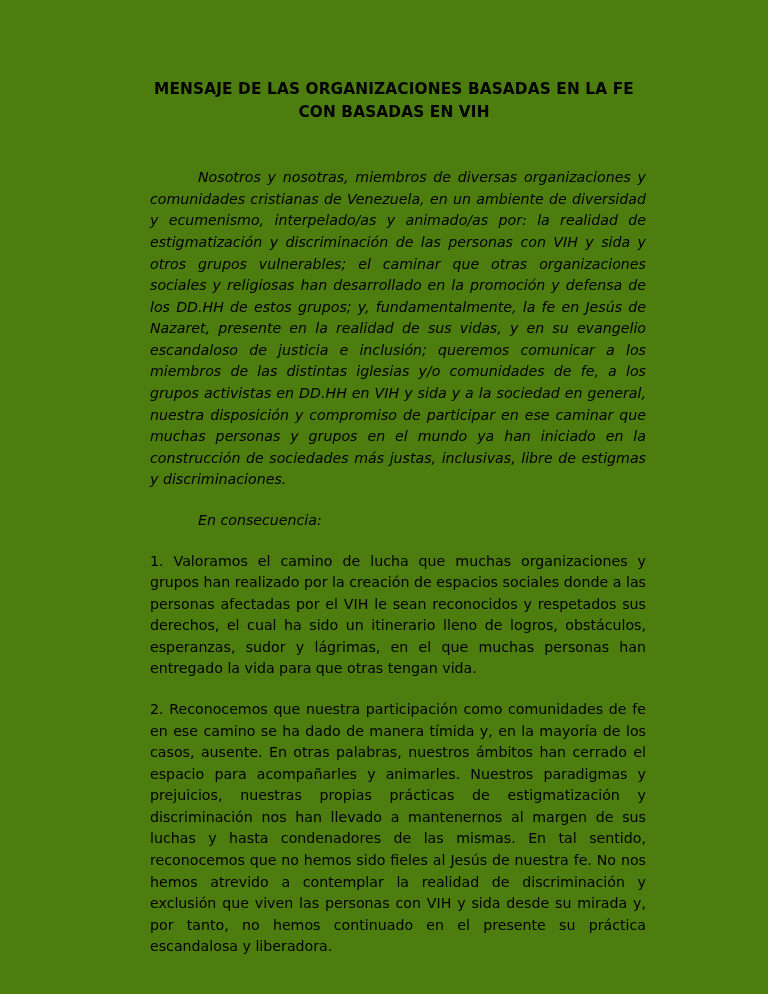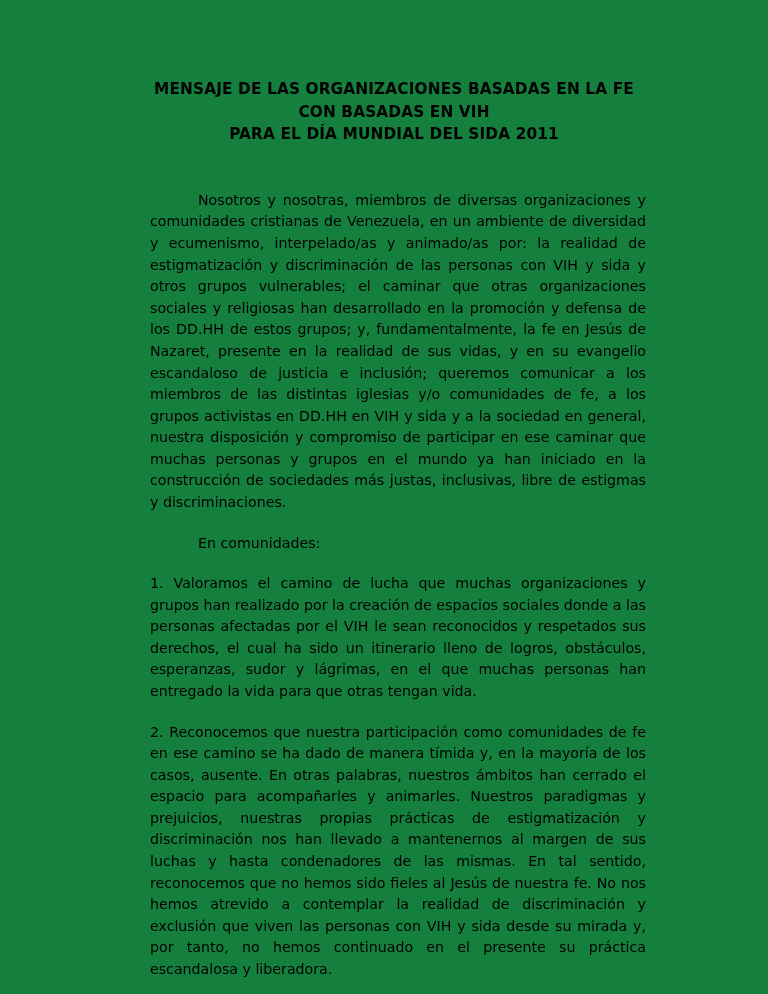--- a/index.html
+++ b/index.html
@@ -11,21 +11,21 @@
     width: 768px;
     height: 994px;
     font-family: "DejaVu Sans", sans-serif;
     color: #000000;
     overflow: hidden;
   }
   .page {
     position: relative;
     width: 768px;
     height: 994px;
-    background: #15803d;
+    background: #4d7c0f;
     box-sizing: border-box;
     padding: 78px 72px 29px 110px;
   }
   .doc-title {
     text-align: center;
     font-weight: bold;
     font-size: 15.3px;
     line-height: 1.48;
     letter-spacing: 0.15px;
     margin: 0 0 0 0;
@@ -43,36 +43,36 @@
   p.para {
     margin: 0 0 19px 0;
     font-size: 14.2px;
     line-height: 1.52;
     text-align: justify;
     text-justify: inter-word;
     hyphens: none;
   }
   p.indented {
     text-indent: 48px;
+    font-style: italic;
   }
   p.last {
     margin-bottom: 17px;
   }
 </style>
 </head>
 <body>
 
 <div class="page">
 
   <div class="doc-title">
     <span class="line">MENSAJE DE LAS ORGANIZACIONES BASADAS EN LA FE</span>
     <span class="line">CON BASADAS EN VIH</span>
-    <span class="line">PARA EL DÍA MUNDIAL DEL SIDA 2011</span>
   </div>
 
   <div class="body-block">
     <p class="para indented">Nosotros y nosotras, miembros de diversas organizaciones y comunidades cristianas de Venezuela, en un ambiente de diversidad y ecumenismo, interpelado/as y animado/as por: la realidad de estigmatización y discriminación de las personas con VIH y sida y otros grupos vulnerables; el caminar que otras organizaciones sociales y religiosas han desarrollado en la promoción y defensa de los DD.HH de estos grupos; y, fundamentalmente, la fe en Jesús de Nazaret, presente en la realidad de sus vidas, y en su evangelio escandaloso de justicia e inclusión; queremos comunicar a los miembros de las distintas iglesias y/o comunidades de fe, a los grupos activistas en DD.HH en VIH y sida y a la sociedad en general, nuestra disposición y compromiso de participar en ese caminar que muchas personas y grupos en el mundo ya han iniciado en la construcción de sociedades más justas, inclusivas, libre de estigmas y discriminaciones.</p>
-    <p class="para indented">En comunidades:</p>
+    <p class="para indented">En consecuencia:</p>
     <p class="para">1.  Valoramos el camino de lucha que muchas organizaciones y grupos han realizado por la creación de espacios sociales donde a las personas afectadas por el VIH le sean reconocidos y respetados sus derechos, el cual ha sido un itinerario lleno de logros, obstáculos, esperanzas, sudor y lágrimas, en el que muchas personas han entregado la vida para que otras tengan vida.</p>
     <p class="para last">2.  Reconocemos que nuestra participación como comunidades de fe en ese camino se ha dado de manera tímida y, en la mayoría de los casos, ausente. En otras palabras, nuestros ámbitos han cerrado el espacio para acompañarles y animarles. Nuestros paradigmas y prejuicios, nuestras propias prácticas de estigmatización y discriminación  nos han llevado a mantenernos al margen de sus luchas y hasta condenadores de las mismas. En tal sentido, reconocemos que no hemos sido fieles al Jesús de nuestra fe. No nos hemos atrevido a contemplar la realidad de discriminación y exclusión que viven las personas con VIH y sida desde su mirada y, por tanto, no hemos continuado en el presente su práctica escandalosa y liberadora.</p>
   </div>
 
 </div>
 
 </body></html>

